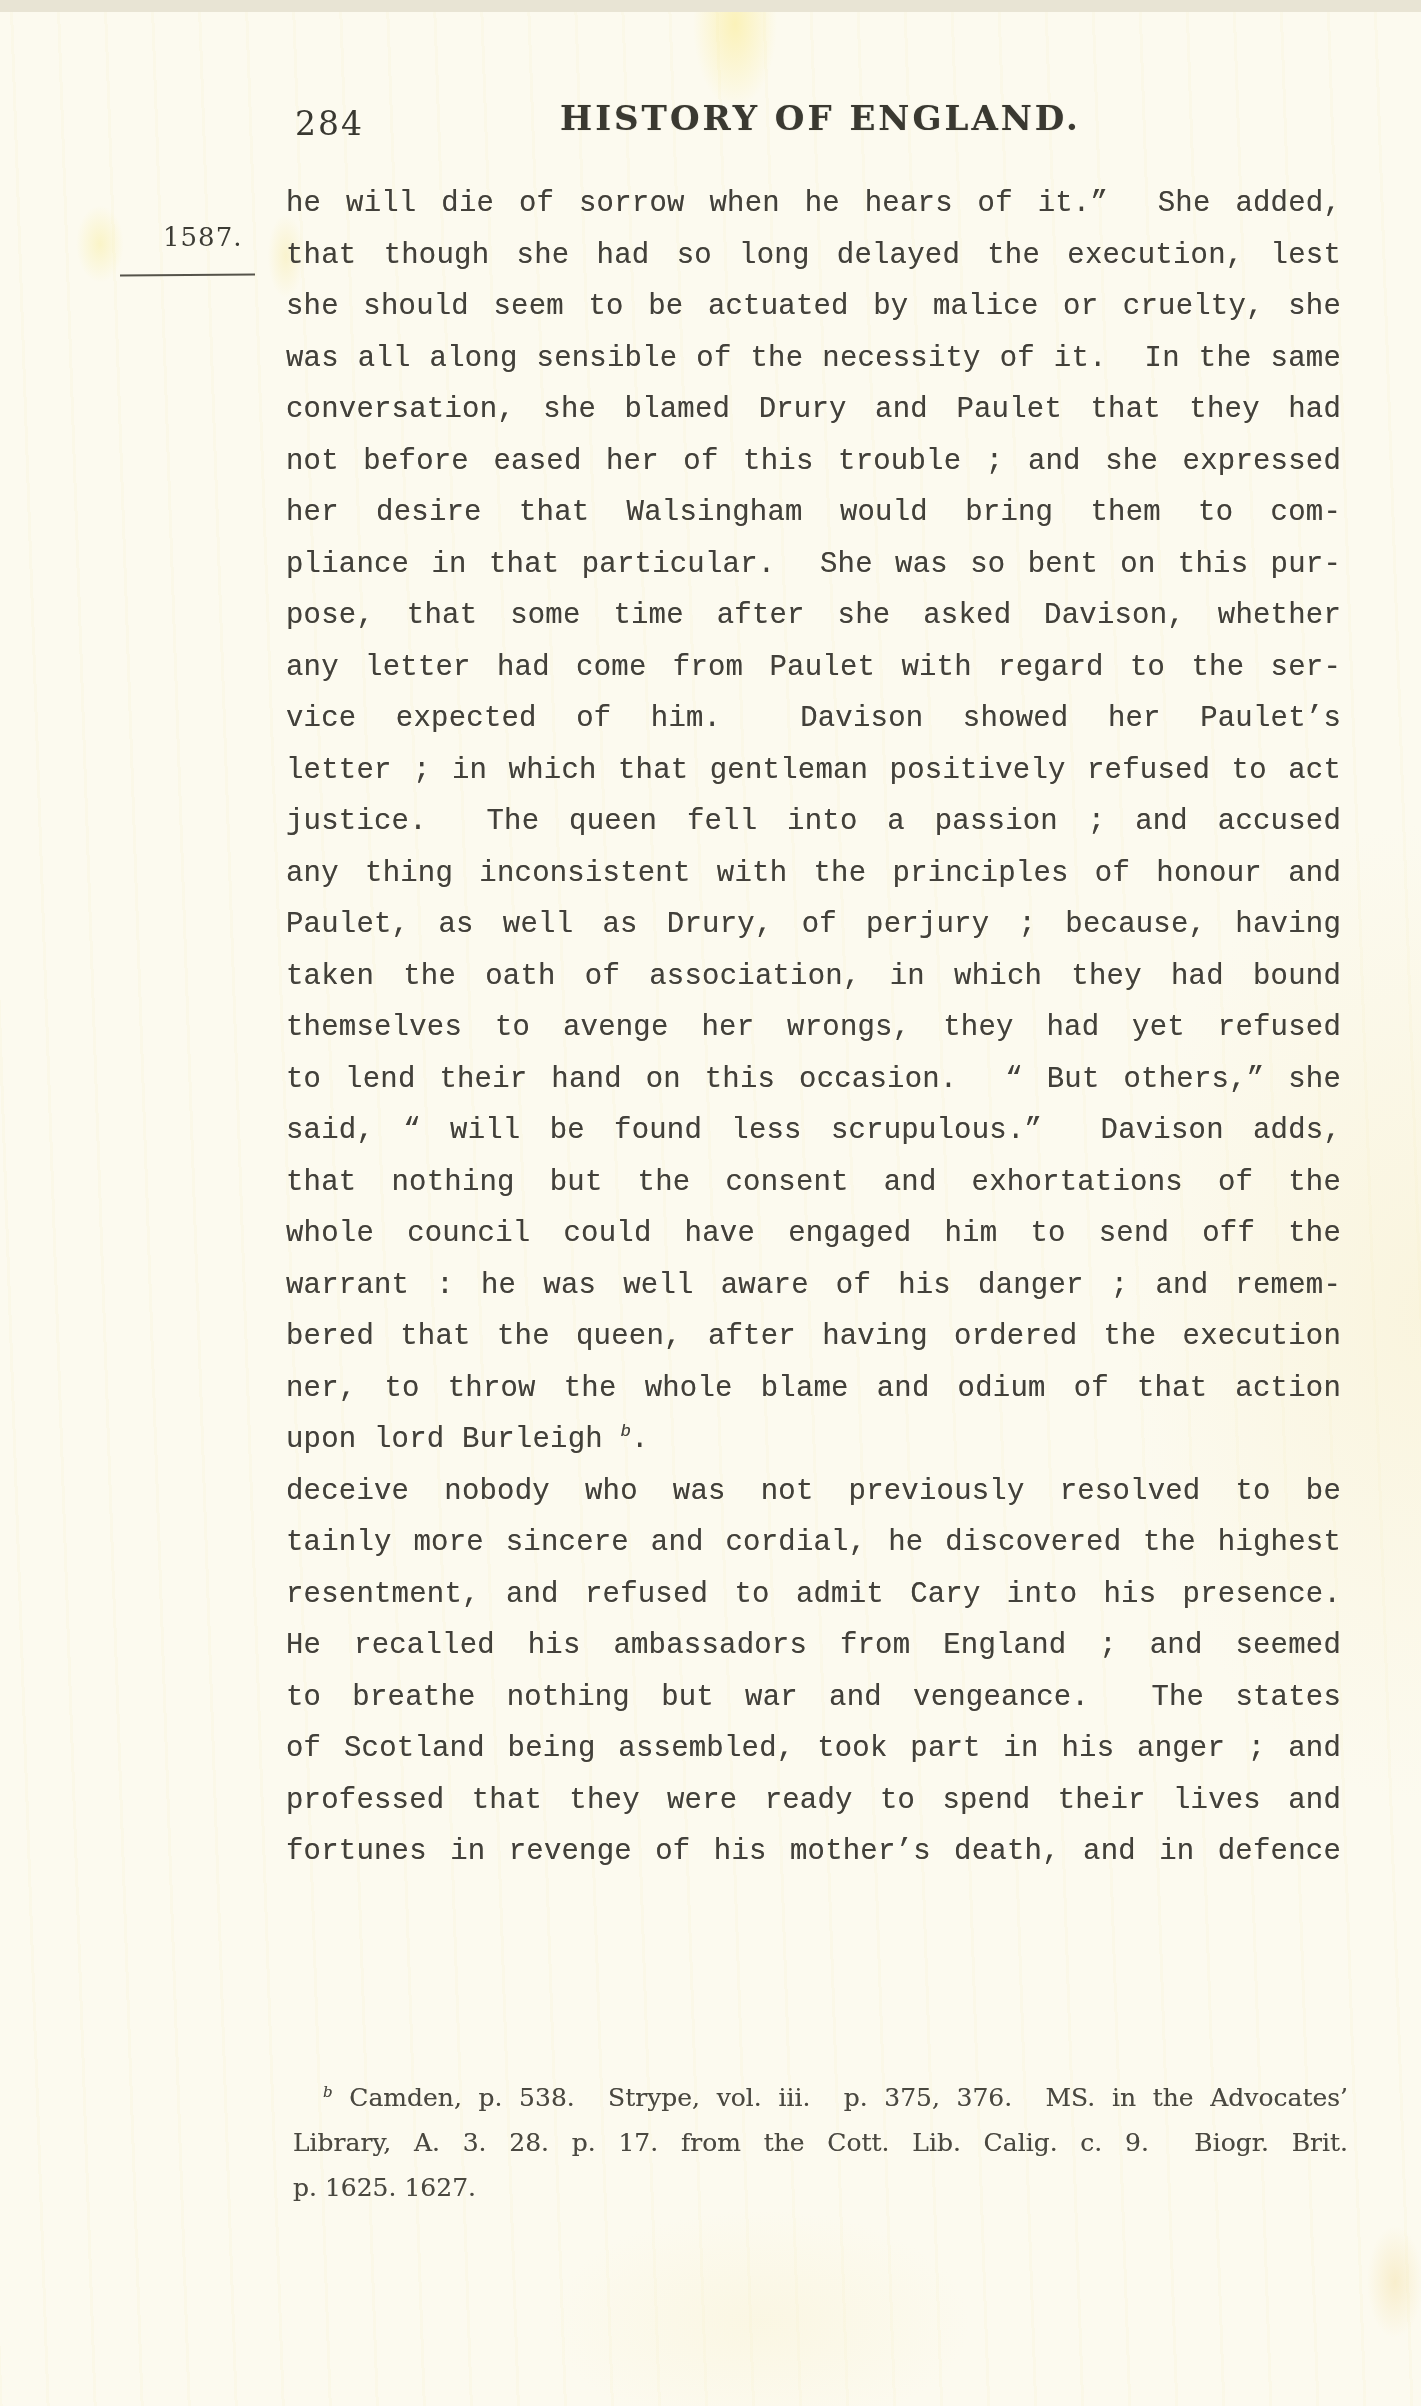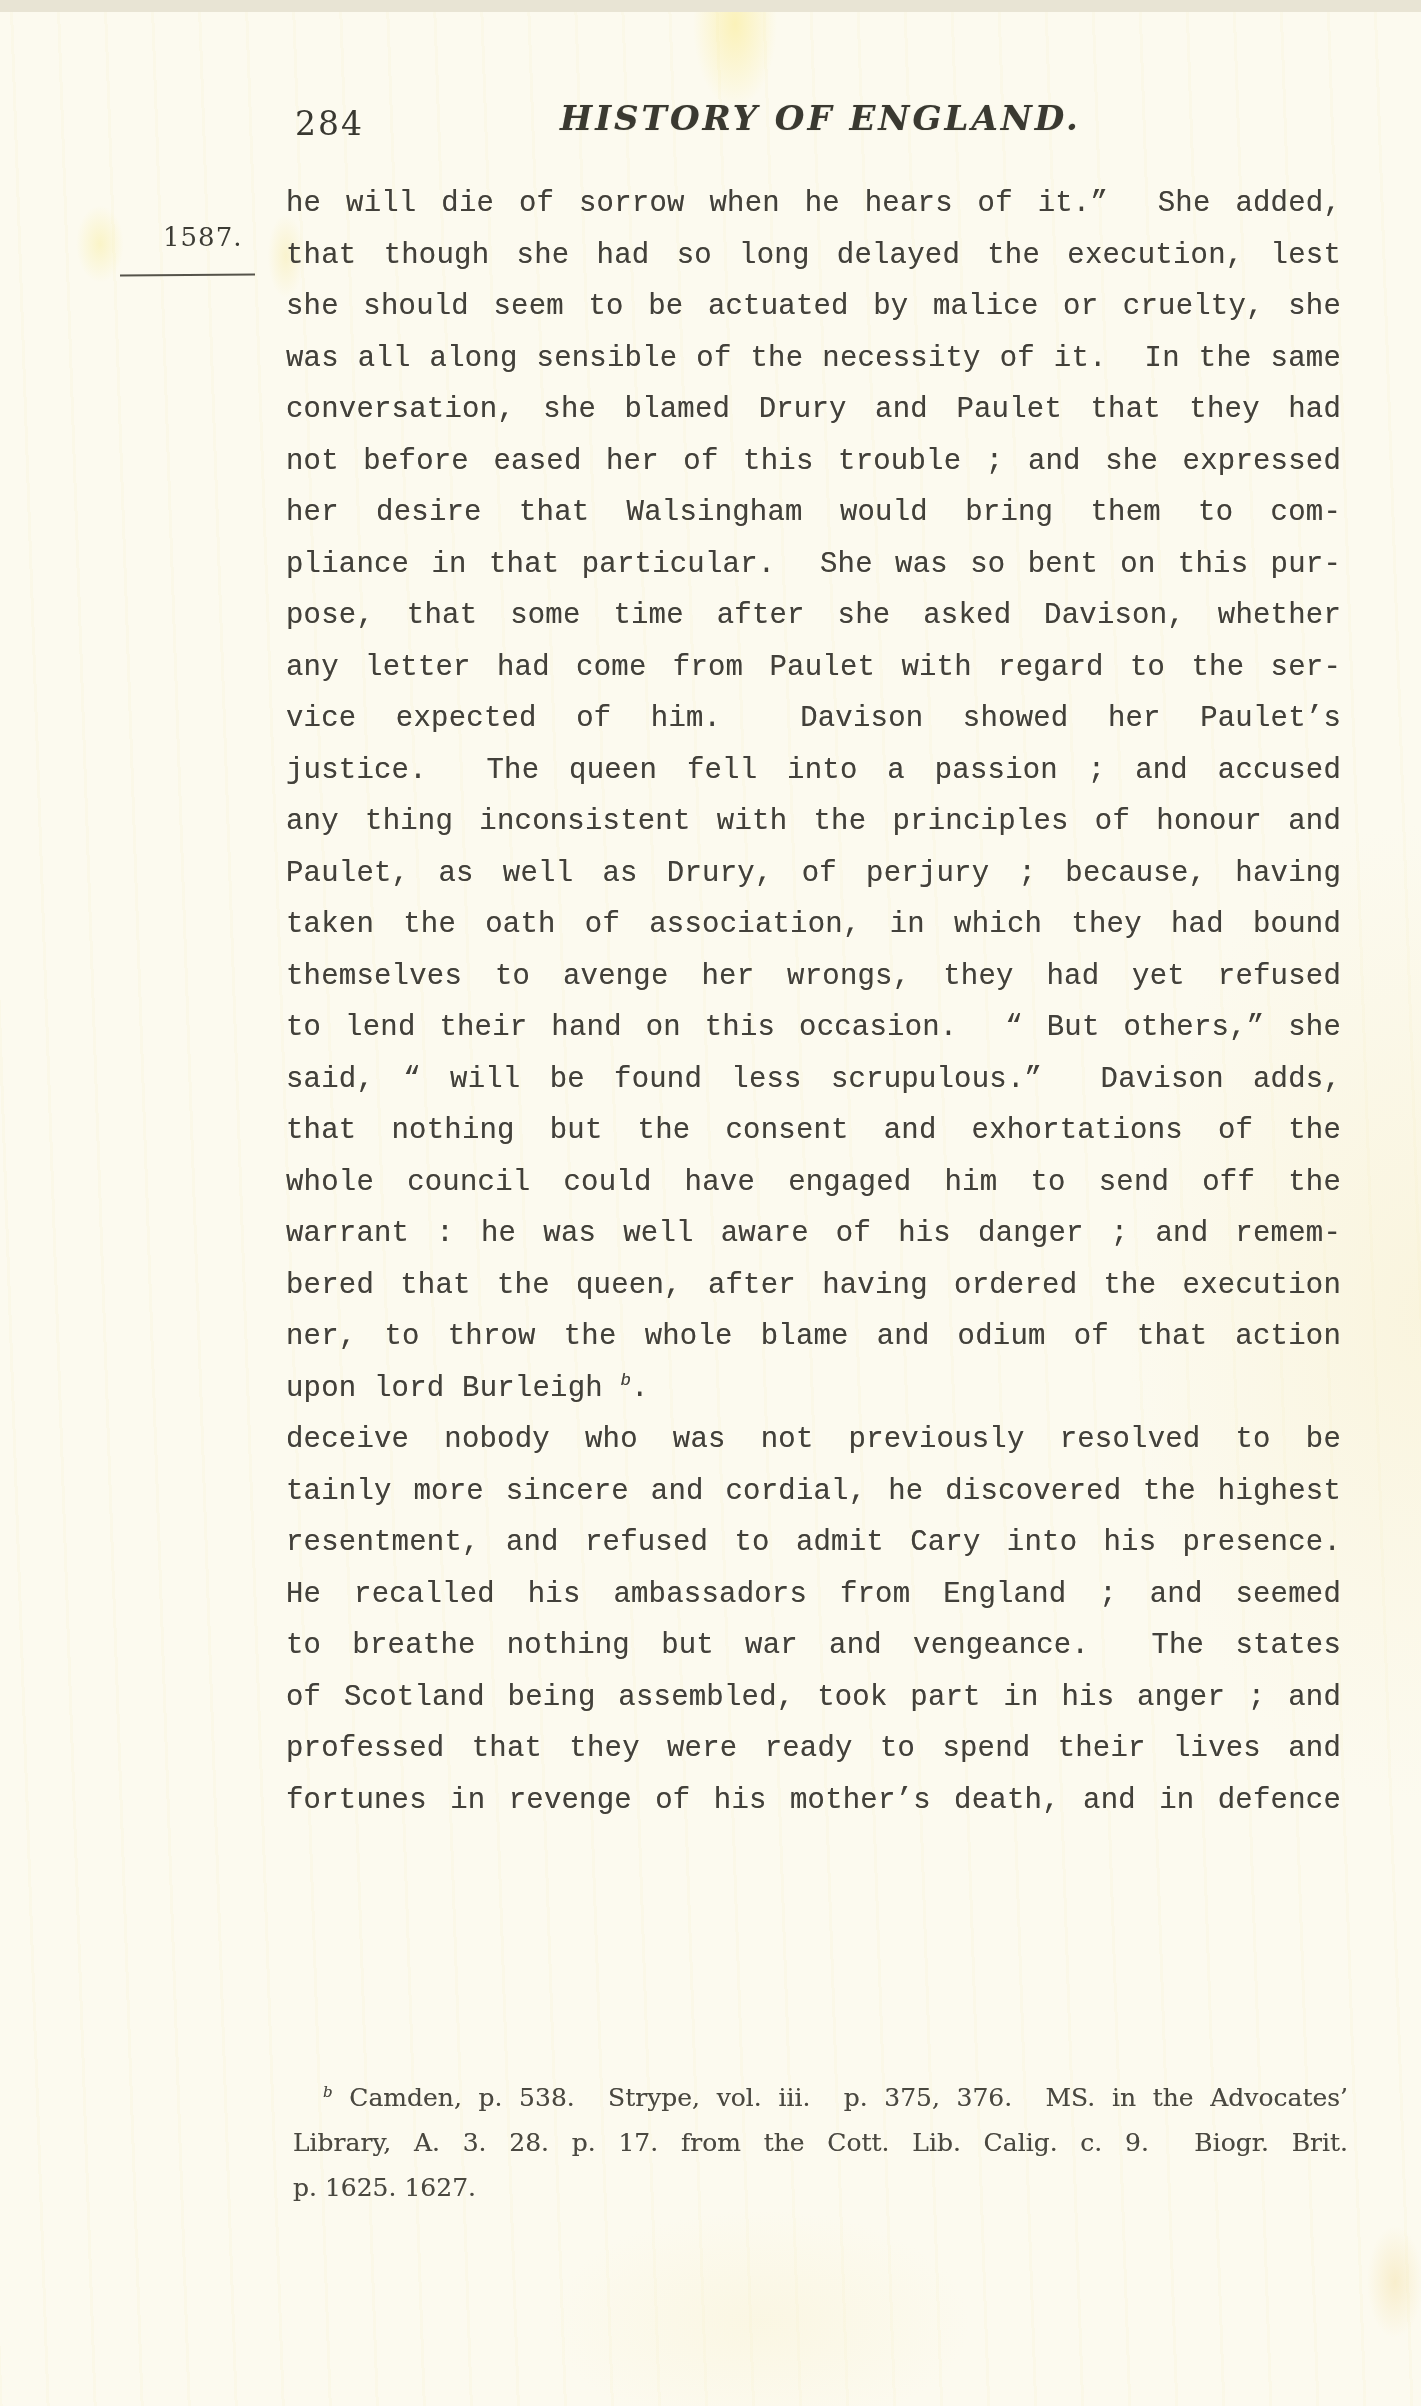--- a/index.html
+++ b/index.html
@@ -29,21 +29,20 @@
     position:absolute;left:293px;top:86px;width:1055px;height:52px;
   }
   .pageno{
     position:absolute;left:2px;top:6px;
     font-size:33px;letter-spacing:2px;color:#393831;
   }
   .title{
     display:block;text-align:center;
     font-size:34px;font-weight:bold;letter-spacing:3px;color:#3a3931;
     text-shadow:0 0 1px rgba(58,57,49,.35);
-    font-style:italic;
   }
   .margin-note{
     position:absolute;left:163px;top:210px;width:120px;
     font-size:26px;letter-spacing:1px;color:#3d3c35;
   }
   .year-rule{
     position:absolute;left:-43px;top:52px;width:135px;height:2px;
     background:#55534a;
     transform:rotate(-0.4deg);
   }
@@ -100,20 +99,21 @@
         <div class="line"><span>that though she had so long delayed the execution, lest</span></div>
         <div class="line"><span>she should seem to be actuated by malice or cruelty, she</span></div>
         <div class="line"><span>was all along sensible of the necessity of it.&nbsp; In the same</span></div>
         <div class="line"><span>conversation, she blamed Drury and Paulet that they had</span></div>
         <div class="line"><span>not before eased her of this trouble&nbsp;; and she expressed</span></div>
         <div class="line"><span>her desire that Walsingham would bring them to com-</span></div>
         <div class="line"><span>pliance in that particular.&nbsp; She was so bent on this pur-</span></div>
         <div class="line"><span>pose, that some time after she asked Davison, whether</span></div>
         <div class="line"><span>any letter had come from Paulet with regard to the ser-</span></div>
         <div class="line"><span>vice expected of him.&nbsp; Davison showed her Paulet’s</span></div>
+        <div class="line"><span>letter&nbsp;; in which that gentleman positively refused to act</span></div>
         <div class="line"><span>justice.&nbsp; The queen fell into a passion&nbsp;; and accused</span></div>
         <div class="line"><span>any thing inconsistent with the principles of honour and</span></div>
         <div class="line"><span>Paulet, as well as Drury, of perjury&nbsp;; because, having</span></div>
         <div class="line"><span>taken the oath of association, in which they had bound</span></div>
         <div class="line"><span>themselves to avenge her wrongs, they had yet refused</span></div>
         <div class="line"><span>to lend their hand on this occasion.&nbsp; “&nbsp;But others,” she</span></div>
         <div class="line"><span>said, “&nbsp;will be found less scrupulous.”&nbsp; Davison adds,</span></div>
         <div class="line"><span>that nothing but the consent and exhortations of the</span></div>
         <div class="line"><span>whole council could have engaged him to send off the</span></div>
         <div class="line"><span>warrant&nbsp;: he was well aware of his danger&nbsp;; and remem-</span></div>

